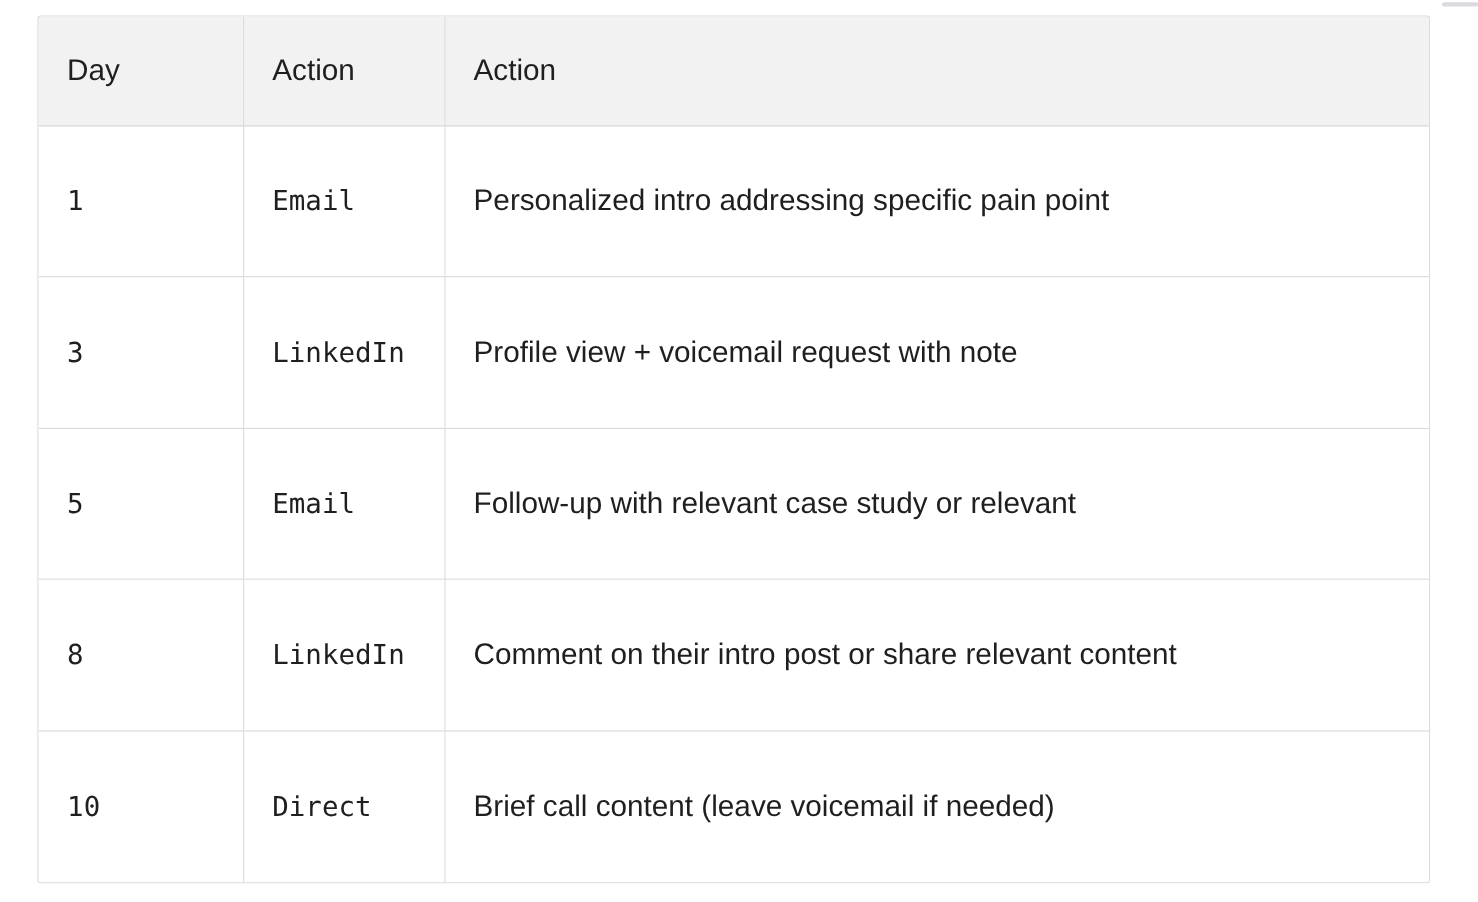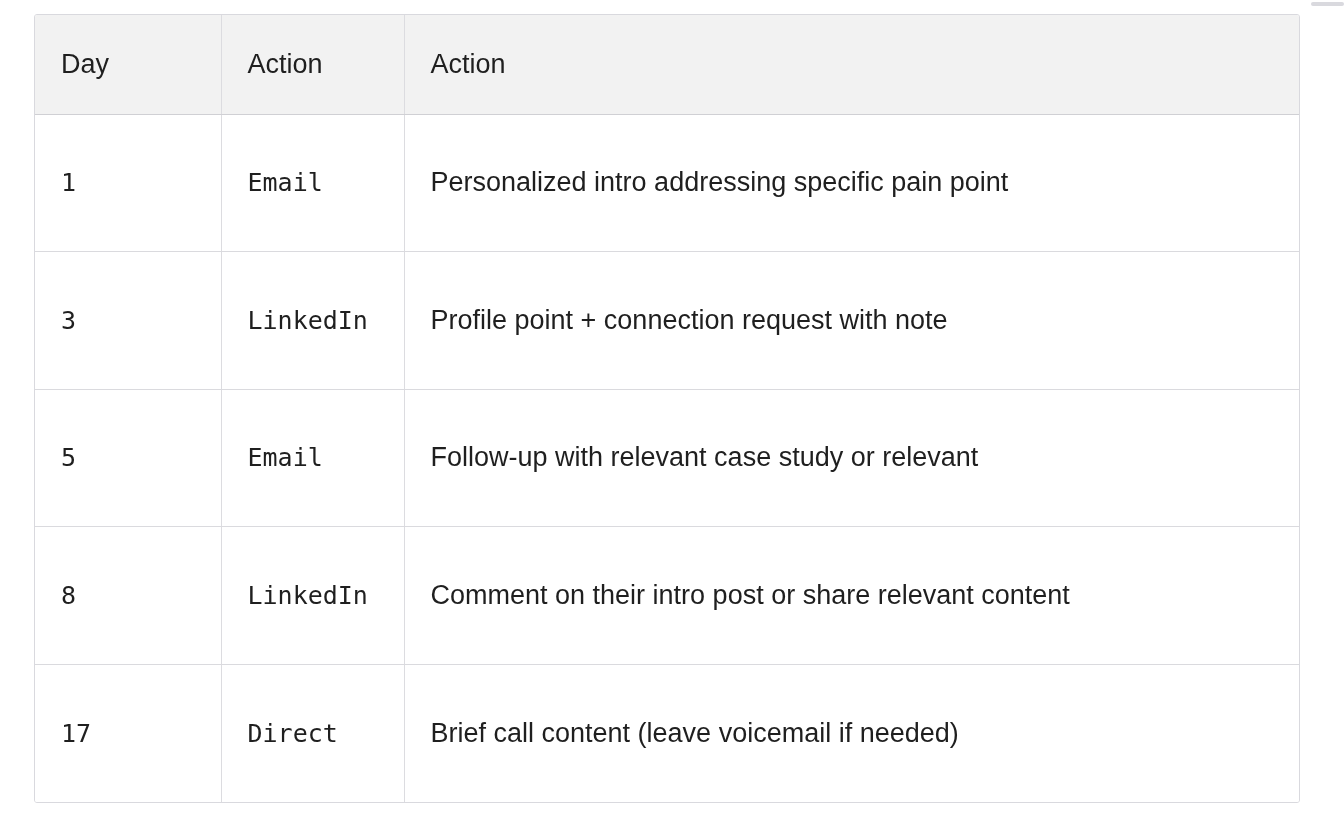--- a/index.html
+++ b/index.html
@@ -138,34 +138,34 @@
       </thead>
       <tbody>
         <tr class="data-row">
           <td class="cell cell-day">1</td>
           <td class="cell cell-channel">Email</td>
           <td class="cell cell-action">Personalized intro addressing specific pain point</td>
         </tr>
         <tr class="data-row">
           <td class="cell cell-day">3</td>
           <td class="cell cell-channel">LinkedIn</td>
-          <td class="cell cell-action">Profile point + connection request with note</td>
+          <td class="cell cell-action">Profile view + voicemail request with note</td>
         </tr>
         <tr class="data-row">
           <td class="cell cell-day">5</td>
           <td class="cell cell-channel">Email</td>
           <td class="cell cell-action">Follow-up with relevant case study or relevant</td>
         </tr>
         <tr class="data-row">
           <td class="cell cell-day">8</td>
           <td class="cell cell-channel">LinkedIn</td>
           <td class="cell cell-action">Comment on their intro post or share relevant content</td>
         </tr>
         <tr class="data-row">
-          <td class="cell cell-day">17</td>
+          <td class="cell cell-day">10</td>
           <td class="cell cell-channel">Direct</td>
           <td class="cell cell-action">Brief call content (leave voicemail if needed)</td>
         </tr>
       </tbody>
     </table>
   </div>
 
 </div>
 
 </body></html>

